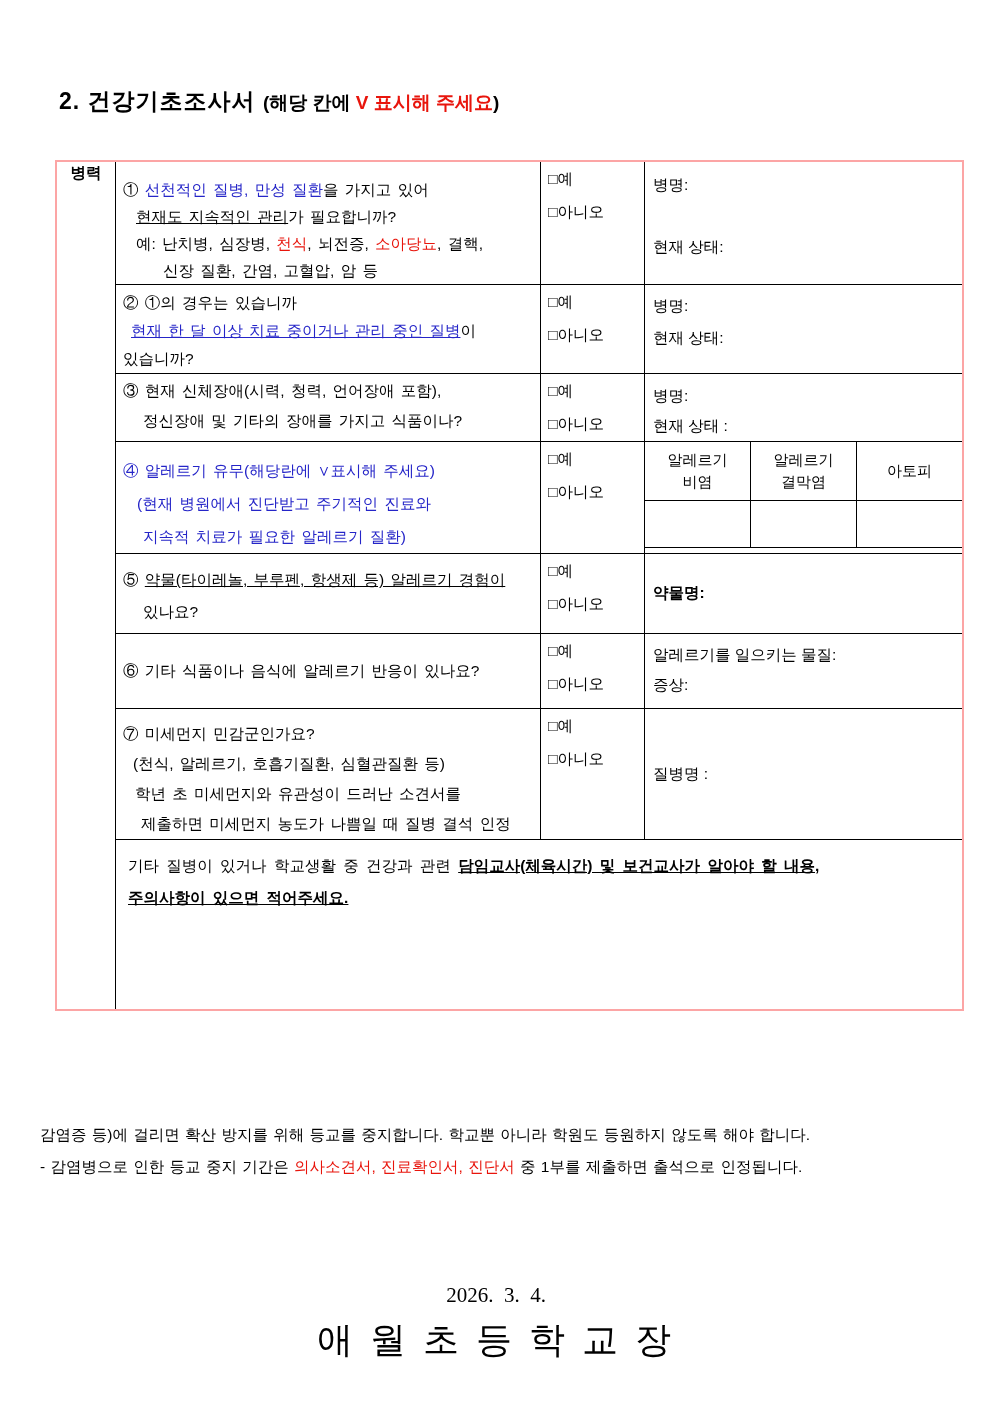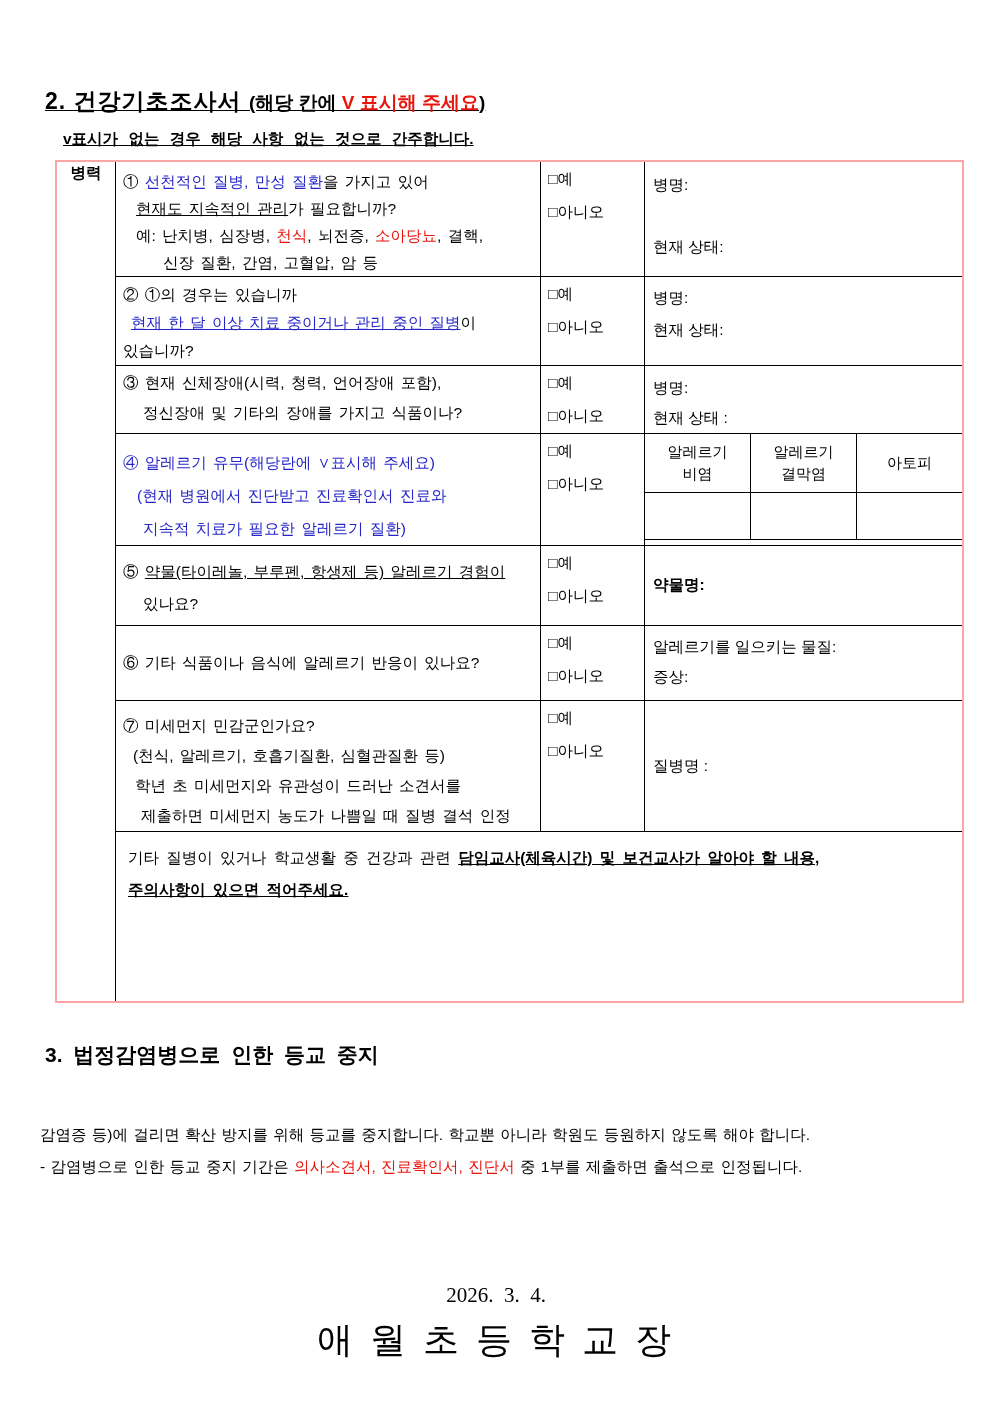--- a/index.html
+++ b/index.html
@@ -1,20 +1,20 @@
 <!DOCTYPE html>
 <html style="--blue: #2525c8; --red: #e8150c;"><head>
 <meta charset="utf-8">
 <style>
   html,body{margin:0;padding:0;background:#ffffff;}
   body{font-family:"Liberation Sans",sans-serif;color:#000;}
   #doc{position:relative;width:992px;height:1403px;background:#fff;overflow:hidden;}
 
   
-  .s2-title{position:absolute;left:45px;top:86px;white-space:nowrap;text-decoration:underline;}
+  .s2-title{position:absolute;left:59px;top:86px;white-space:nowrap;}
   .s2-title .big{font-size:23px;font-weight:bold;letter-spacing:1px;}
   .s2-title .paren{font-size:19px;font-weight:bold;}
   .red{color:var(--red,#e8150c);}
   .blue{color:var(--blue,#2525c8);}
   .s2-sub{position:absolute;left:63px;top:129px;font-size:15.5px;font-weight:bold;
           text-decoration:underline;word-spacing:6px;white-space:nowrap;}
 
   
   table.main{position:absolute;left:55px;top:160px;width:880px;border-collapse:collapse;
              table-layout:fixed;}
@@ -25,21 +25,21 @@
   td.cb{width:96px;padding:0 0 0 7px;vertical-align:middle;}
   td.dt{width:309px;padding:0 0 0 8px;}
   .ln{white-space:nowrap;}
   .u{text-decoration:underline;}
   .b{font-weight:bold;}
   .cbline{line-height:33px;white-space:nowrap;}
 
   tr.r1{height:112px;} tr.r2{height:85px;} tr.r3{height:65px;} tr.r4{height:110px;}
   tr.r5{height:80px;}  tr.r6{height:75px;} tr.r7{height:125px;} tr.r8{height:170px;}
 
-  tr.r1 td.q{padding-top:6px;line-height:27px;}
+  tr.r1 td.q{padding-top:14px;line-height:27px;}
   tr.r2 td.q{padding-top:4px;line-height:28px;}
   tr.r3 td.q{padding-top:2px;line-height:30px;}
   tr.r4 td.q{padding-top:12px;line-height:33px;}
   tr.r5 td.q{padding-top:10px;line-height:32px;}
   tr.r6 td.q{vertical-align:middle;line-height:24px;}
   tr.r7 td.q{padding-top:10px;line-height:30px;}
 
   tr.r1 td.dt{padding-top:12px;line-height:22px;}
   tr.r1 td.dt .d2{margin-top:40px;}
   tr.r2 td.dt{padding-top:10px;line-height:22px;}
@@ -74,21 +74,20 @@
         font-family:"Liberation Serif",serif;font-size:36px;letter-spacing:4px;white-space:pre;}
 </style>
 </head>
 <body>
 
 <div id="doc">
 
   <div class="s2-title">
     <span class="big">2. 건강기초조사서 </span><span class="paren">(해당 칸에 </span><span class="paren red">V 표시해 주세요</span><span class="paren">)</span>
   </div>
-  <div class="s2-sub">v표시가 없는 경우 해당 사항 없는 것으로 간주합니다.</div>
 
   <table class="main">
     <tbody>
         <tr class="r1">
       <td class="vh" rowspan="8">병력</td>
       <td class="q">
         <div class="ln"><span>① </span><span class="blue">선천적인 질병, 만성 질환</span><span>을 가지고 있어</span></div>
         <div class="ln" style="padding-left:13px;"><span class="u">현재도 지속적인 관리</span><span>가 필요합니까?</span></div>
         <div class="ln" style="padding-left:13px;"><span>예: 난치병, 심장병, </span><span class="red">천식</span><span>, 뇌전증, </span><span class="red">소아당뇨</span><span>, 결핵,</span></div>
         <div class="ln" style="padding-left:40px;"><span>신장 질환, 간염, 고혈압, 암 등</span></div>
@@ -130,21 +129,21 @@
       </td>
       <td class="dt">
         <div class="d1">병명:</div>
         <div class="d2">현재 상태 :</div>
       </td>
     </tr>
 
     <tr class="r4">
       <td class="q">
         <div class="ln blue"><span>④ 알레르기 유무(해당란에 ∨표시해 주세요)</span></div>
-        <div class="ln blue" style="padding-left:14px;"><span>(현재 병원에서 진단받고 진료확인서 진료와</span></div>
+        <div class="ln blue" style="padding-left:14px;"><span>(현재 병원에서 진단받고 주기적인 진료와</span></div>
         <div class="ln blue" style="padding-left:20px;"><span>지속적 치료가 필요한 알레르기 질환)</span></div>
       </td>
       <td class="cb">
         <div class="cbline"><span>□</span><span>예</span></div>
         <div class="cbline"><span>□</span><span>아니오</span></div>
       </td>
       <td class="dt allergy">
         <table class="sub">
           <tbody>
                 <tr class="h">
@@ -216,21 +215,20 @@
 
     <tr class="r8">
       <td class="notes" colspan="3">
         <div class="ln"><span>기타 질병이 있거나 학교생활 중 건강과 관련 </span><span class="b u">담임교사(체육시간) 및 보건교사가 알아야 할 내용,</span></div>
         <div class="ln"><span class="b u">주의사항이 있으면 적어주세요.</span></div>
       </td>
     </tr>
   </tbody>
     </table>
 
-  <div class="s3-title">3. 법정감염병으로 인한 등교 중지</div>
   <div class="s3-para">
     <div class="ln">감염증 등)에 걸리면 확산 방지를 위해 등교를 중지합니다. 학교뿐 아니라 학원도 등원하지 않도록 해야 합니다.</div>
     <div class="ln"><span>- 감염병으로 인한 등교 중지 기간은 </span><span class="red">의사소견서, 진료확인서, 진단서</span><span> 중 1부를 제출하면 출석으로 인정됩니다.</span></div>
   </div>
 
   <div class="date">2026.  3.  4.</div>
   <div class="sign">애 월 초 등 학 교 장</div>
 
 </div>
 

